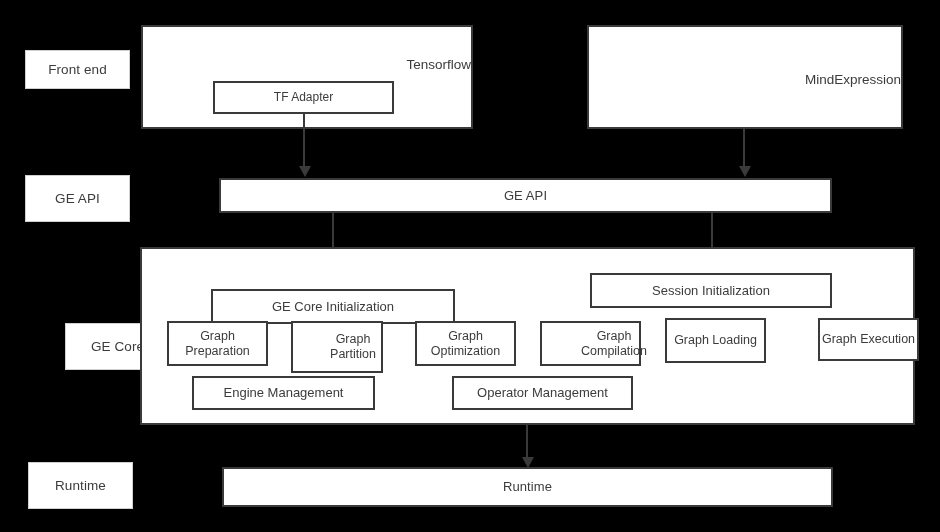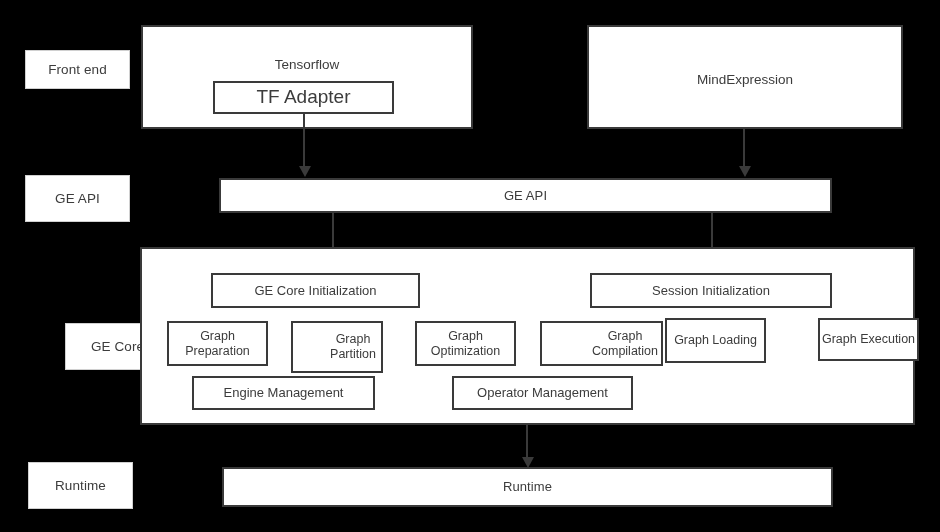--- a/index.html
+++ b/index.html
@@ -37,21 +37,21 @@
   .outer-group {
     position: absolute;
     background: #ffffff;
     border: 2px solid #3a3a3a;
     box-sizing: border-box;
   }
   .group-title {
     position: absolute;
     left: 0;
     right: 0;
-    text-align: center;
+    text-align: right;
     color: #3c3c3c;
     font-size: 13.5px;
   }
   .sub-box {
     position: absolute;
     background: #ffffff;
     border: 2px solid #3a3a3a;
     box-sizing: border-box;
     display: flex;
     align-items: center;
@@ -97,21 +97,21 @@
     <span>GE Core</span>
   </div>
 
   <div class="box layer-label" style="left:28px; top:462px; width:105px; height:47px;">
     <span>Runtime</span>
   </div>
 
   <div class="outer-group" style="left:141px; top:25px; width:332px; height:104px;">
     <div class="group-title" style="top:30px;">Tensorflow</div>
   </div>
-  <div class="sub-box" style="left:213px; top:81px; width:181px; height:33px; font-size:19px;">
+  <div class="sub-box" style="left:213px; top:81px; width:181px; height:33px; font-size:12px;">
     <span>TF Adapter</span>
   </div>
 
   <div class="outer-group" style="left:587px; top:25px; width:316px; height:104px;">
     <div class="group-title" style="top:45px;">MindExpression</div>
   </div>
 
   <div class="connector">
     <div class="conn-line" style="left:303px; top:113px; height:53px;"></div>
     <div class="conn-head" style="left:304px; top:166px;"></div>
@@ -131,41 +131,41 @@
     <div class="conn-head" style="left:333px; top:261px;"></div>
   </div>
 
   <div class="connector">
     <div class="conn-line" style="left:711px; top:213px; height:48px;"></div>
     <div class="conn-head" style="left:712px; top:261px;"></div>
   </div>
 
   <div class="outer-group" style="left:140px; top:247px; width:775px; height:178px;"></div>
 
-  <div class="sub-box" style="left:211px; top:273px; width:209px; height:35px; font-size:13px;">
+  <div class="sub-box" style="left:211px; top:289px; width:244px; height:35px; font-size:13px;">
     <span>GE Core Initialization</span>
   </div>
 
   <div class="sub-box" style="left:590px; top:273px; width:242px; height:35px; font-size:13px;">
     <span>Session Initialization</span>
   </div>
 
   <div class="sub-box" style="left:167px; top:321px; width:101px; height:45px;">
     <span>Graph Preparation</span>
   </div>
 
   <div class="sub-box" style="left:291px; top:321px; width:92px; height:52px;padding-left:32px;">
     <span>Graph Partition</span>
   </div>
 
   <div class="sub-box" style="left:415px; top:321px; width:101px; height:45px;">
     <span>Graph Optimization</span>
   </div>
 
-  <div class="sub-box" style="left:540px; top:321px; width:123px; height:45px;padding-left:47px;">
+  <div class="sub-box" style="left:540px; top:321px; width:101px; height:45px;padding-left:47px;">
     <span>Graph Compilation</span>
   </div>
 
   <div class="sub-box" style="left:665px; top:318px; width:101px; height:45px;">
     <span>Graph Loading</span>
   </div>
 
   <div class="sub-box" style="left:818px; top:318px; width:101px; height:43px;">
     <span>Graph Execution</span>
   </div>

